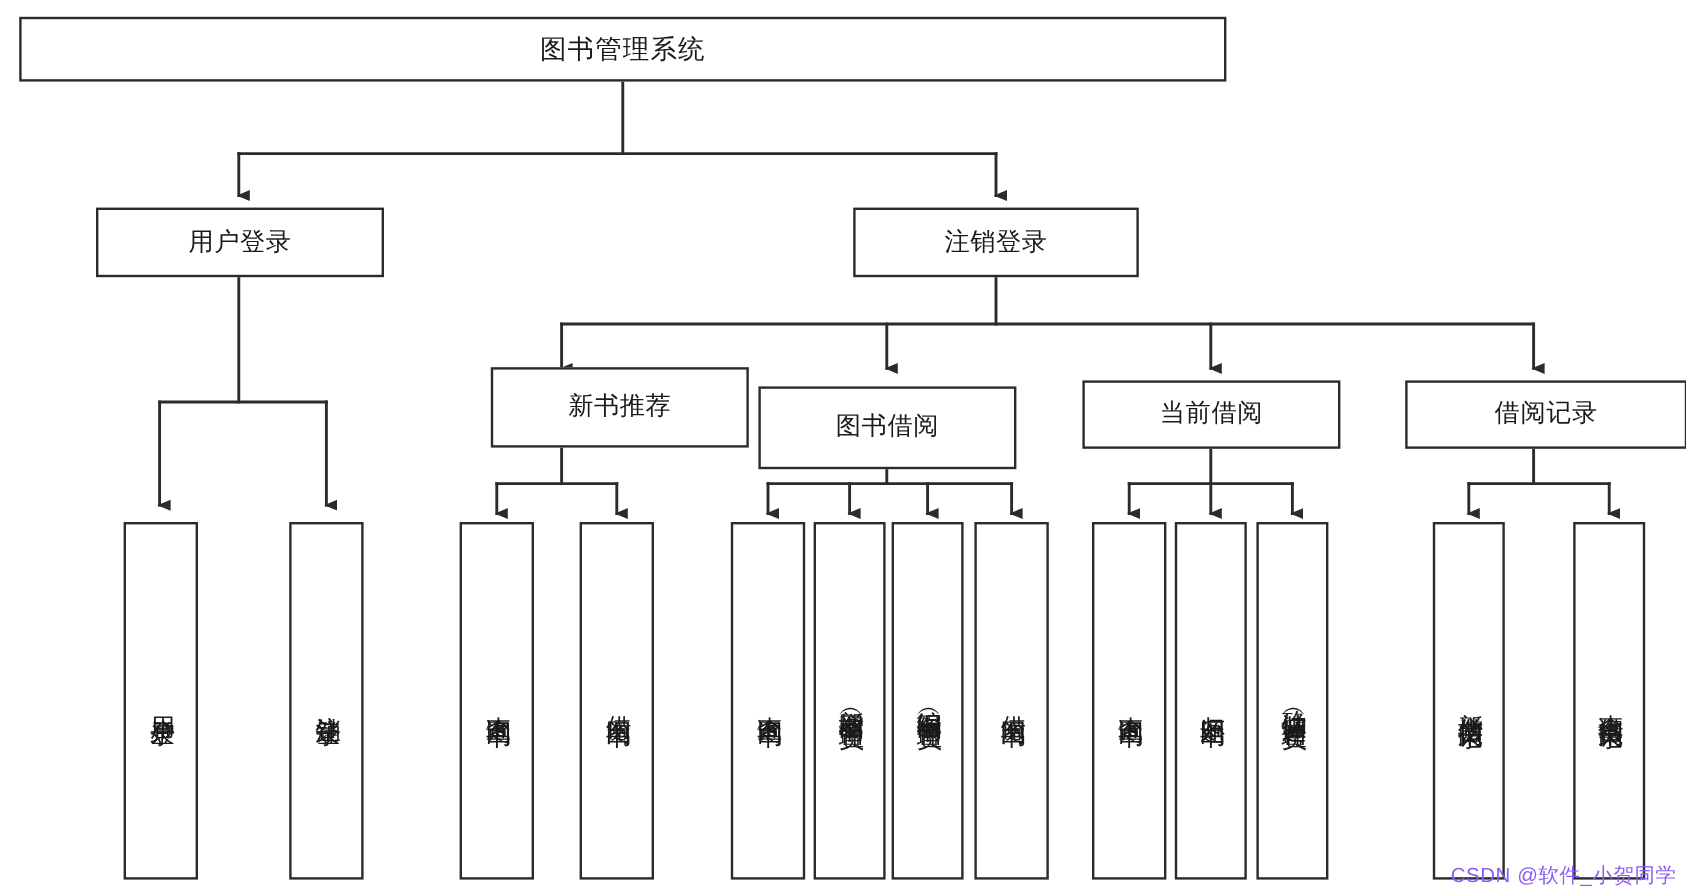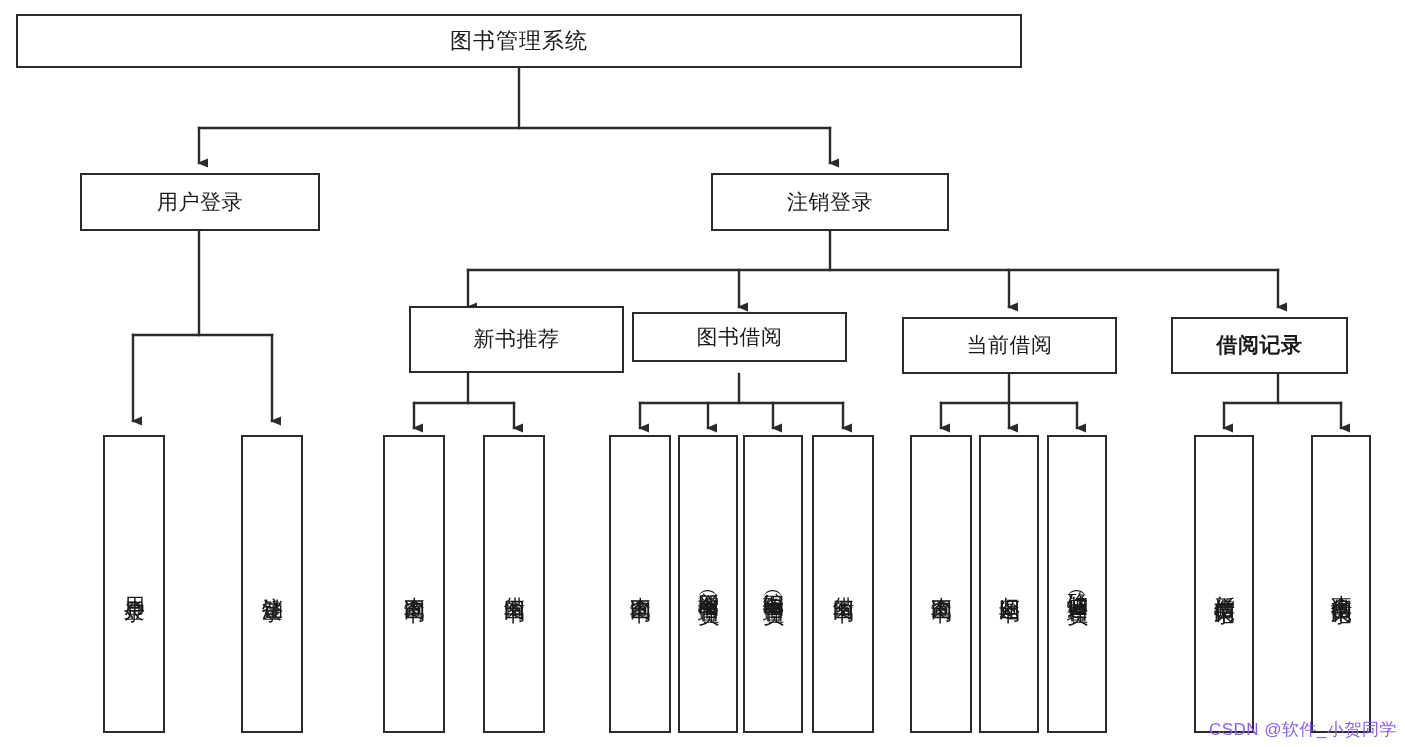--- a/index.html
+++ b/index.html
@@ -140,29 +140,29 @@
   </div>
 
   <div class="node h" style="left:711px; top:173px; width:238px; height:58px;">
     <span class="lbl">注销登录</span>
   </div>
 
   <div class="node h" style="left:361px; top:306px; width:215px; height:67px;margin-left:48px;">
     <span class="lbl">新书推荐</span>
   </div>
 
-  <div class="node h" style="left:632px; top:312px; width:215px; height:50px;">
+  <div class="node h" style="left:632px; top:322px; width:215px; height:69px;">
     <span class="lbl">图书借阅</span>
   </div>
 
   <div class="node h" style="left:902px; top:317px; width:215px; height:57px;">
     <span class="lbl">当前借阅</span>
   </div>
 
-  <div class="node h" style="left:1171px; top:317px; width:177px; height:57px;font-weight:bold;">
+  <div class="node h" style="left:1171px; top:317px; width:235px; height:57px;">
     <span class="lbl">借阅记录</span>
   </div>
 
   <div class="node v" style="left:103px; top:435px; width:62px; height:298px;">
     <span class="lbl">用户登录</span>
   </div>
 
   <div class="node v" style="left:241px; top:435px; width:62px; height:298px;">
     <span class="lbl">注销登录</span>
   </div>

